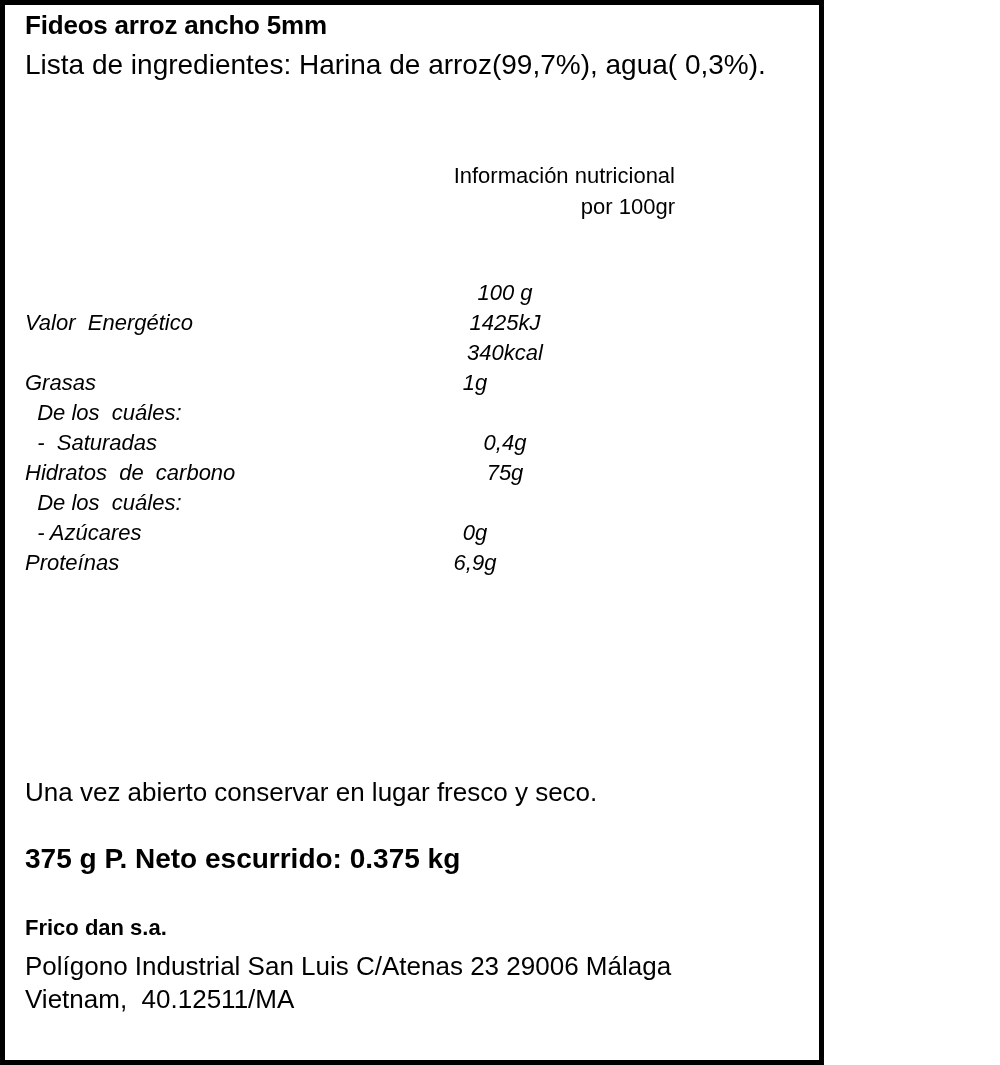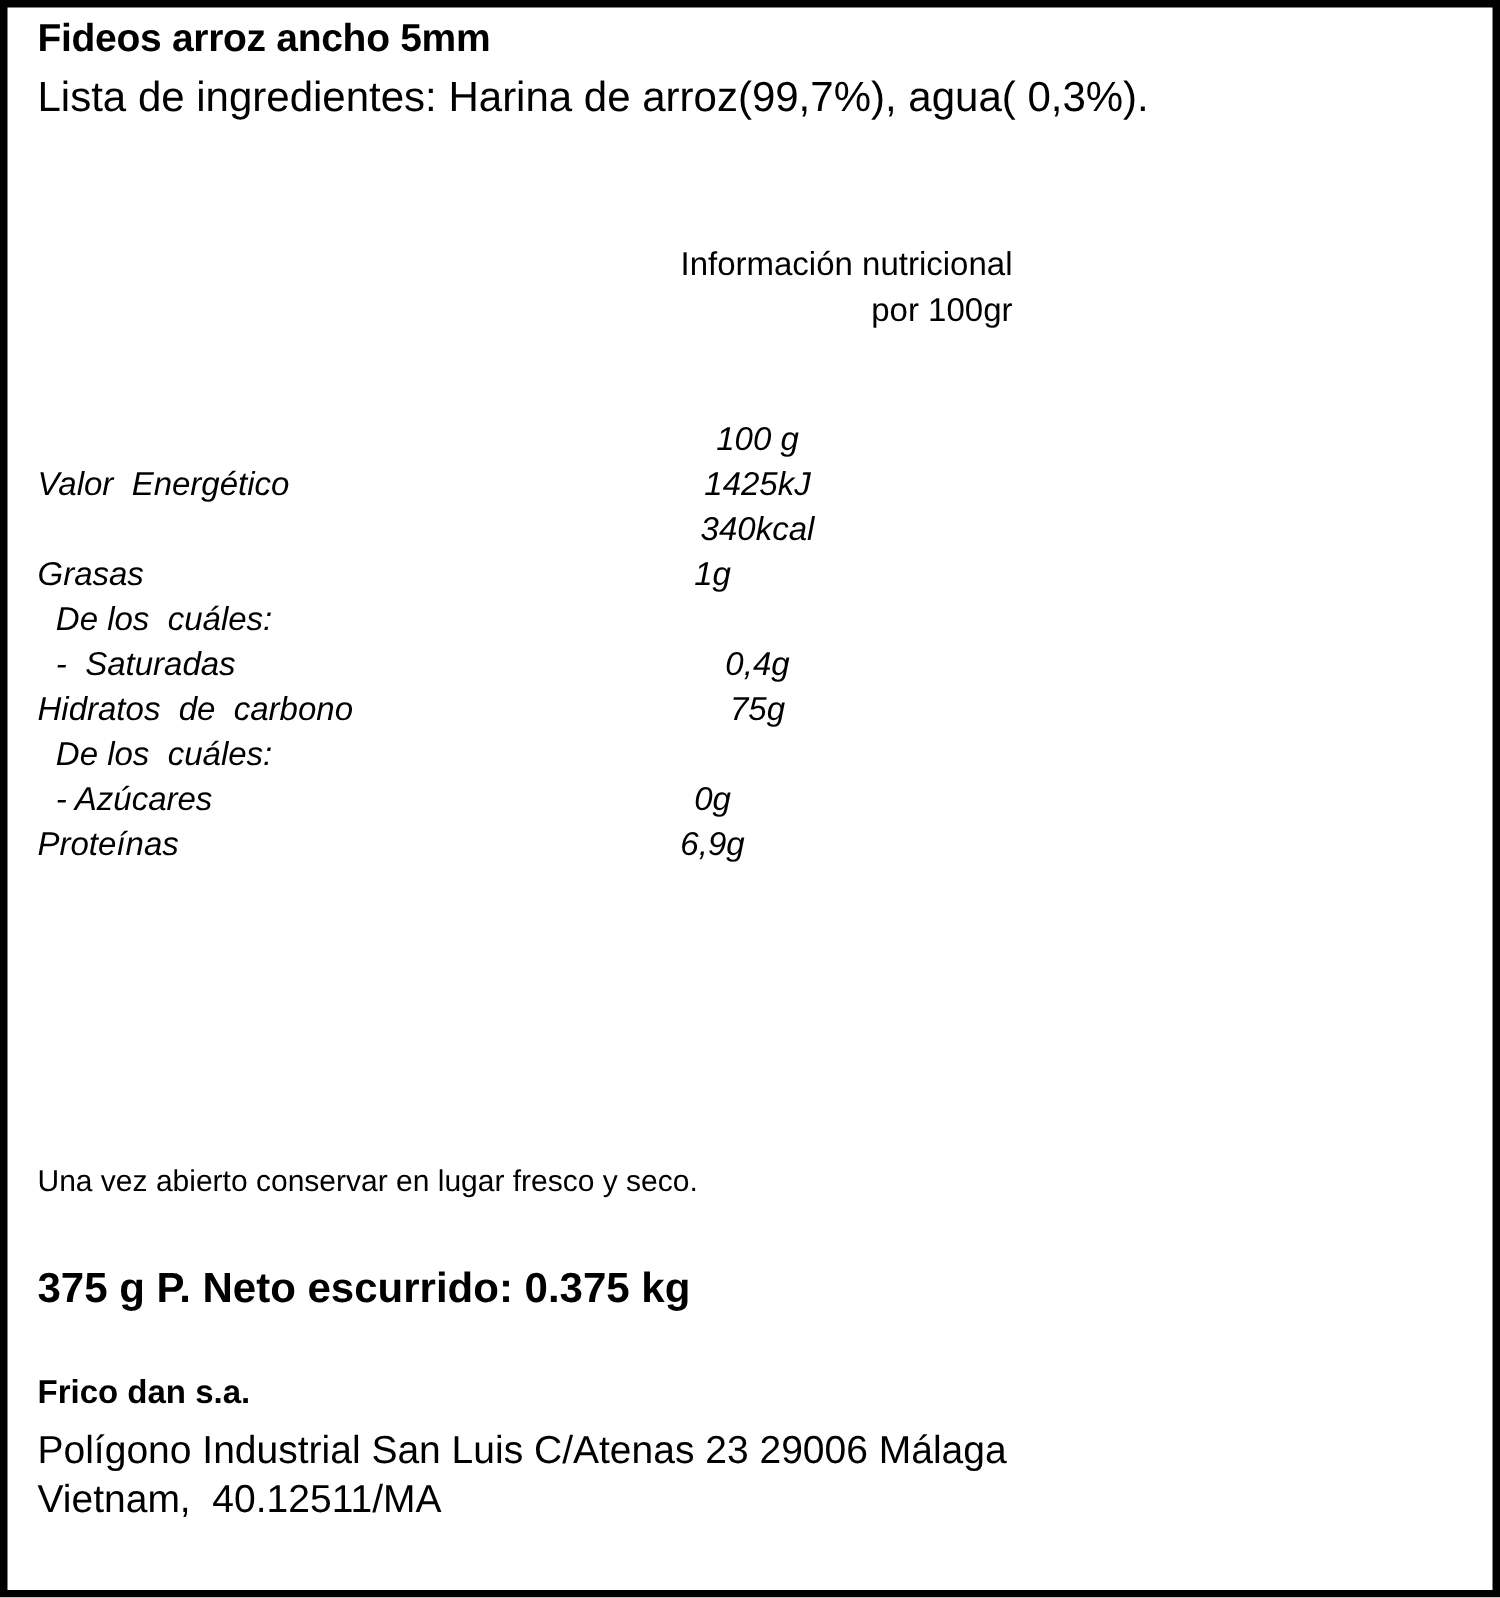--- a/index.html
+++ b/index.html
@@ -6,21 +6,21 @@
     margin: 0;
     padding: 0;
     background: #ffffff;
   }
   body {
     font-family: "Liberation Sans", sans-serif;
     color: #000000;
   }
   .label {
     position: relative;
-    width: 1000px;
+    width: 824px;
     height: 1065px;
     box-sizing: border-box;
     border: 5px solid #000000;
     background: #ffffff;
     overflow: hidden;
   }
   .inner {
     position: absolute;
     left: 0;
     top: 0;
@@ -76,21 +76,21 @@
     text-align: center;
     white-space: pre;
   }
   .nval.right-shift {
     left: 330px;
   }
   .storage {
     position: absolute;
     left: 20px;
     top: 772px;
-    font-size: 20px;
+    font-size: 26px;
   }
   .weight {
     position: absolute;
     left: 20px;
     top: 838px;
     font-size: 28px;
     font-weight: bold;
   }
   .company {
     position: absolute;

